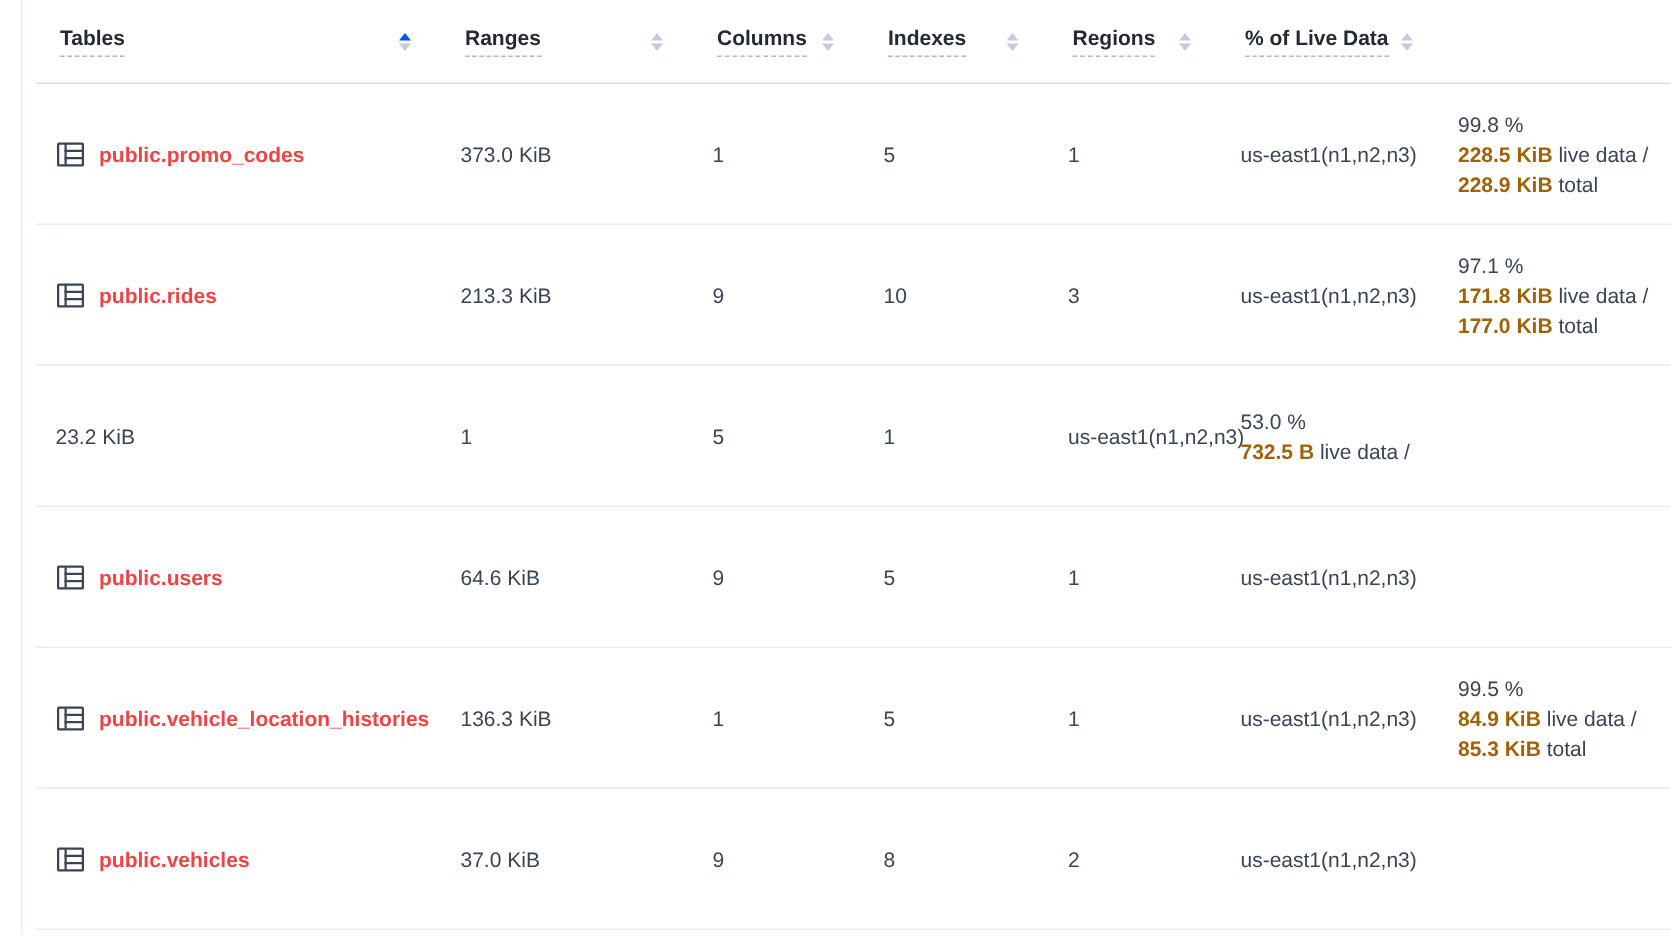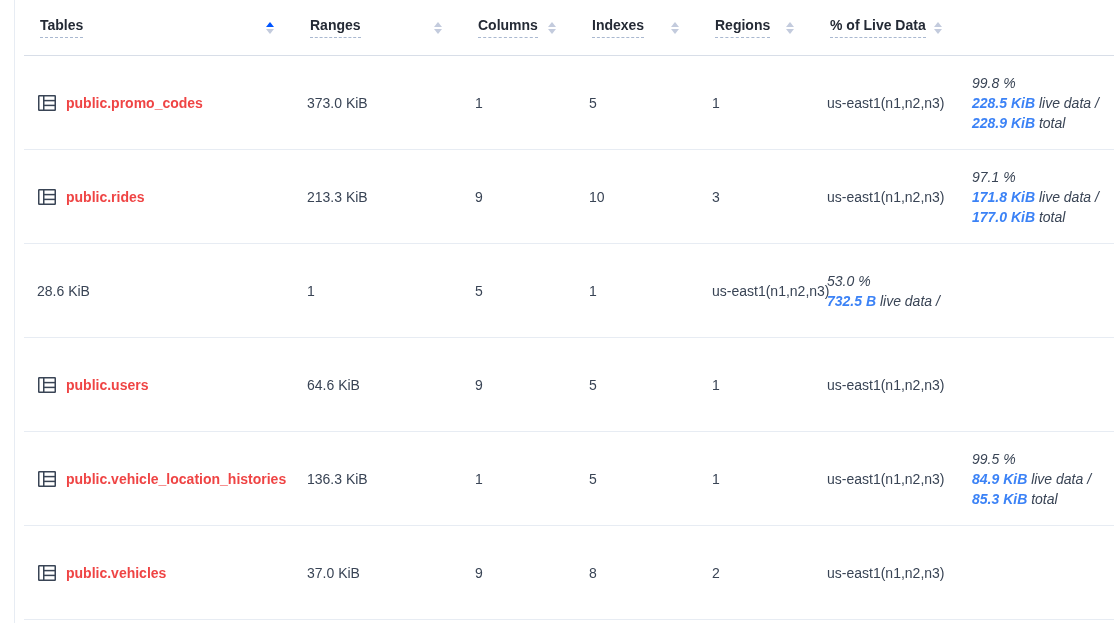--- a/index.html
+++ b/index.html
@@ -79,22 +79,22 @@
     align-items: center;
     gap: 9px;
   }
   .table-name {
     font-size: 14px;
     font-weight: 700;
     color: #ef4444;
     cursor: pointer;
   }
   .tbl-icon { flex: 0 0 auto; display: inline-flex; }
-  .live-cell { line-height: 20px; font-size: 14px; color: #394455; font-style: italic; }
-  .live-cell b { font-weight: 700; color: #3b82f6; }
+  .live-cell { line-height: 20px; font-size: 14px; color: #394455; }
+  .live-cell b { font-weight: 700; color: #a16207; }
 </style>
 </head>
 <body>
 
 <div class="page-wrap">
   <div class="grid-table">
 
     <div class="grid-row grid-head">
       <div class="th">
         <span class="th-label">Tables</span>
@@ -183,21 +183,21 @@
         <div class="cell">3</div>
         <div class="cell">us-east1(n1,n2,n3)</div>
         <div class="cell live-cell">
           <div>97.1 %</div>
           <div><b>171.8 KiB</b><span> live data /</span></div>
           <div><b>177.0 KiB</b><span> total</span></div>
         </div>
       </div>
 
       <div class="grid-row">
-        <div class="cell">28.6 KiB</div>
+        <div class="cell">23.2 KiB</div>
         <div class="cell">1</div>
         <div class="cell">5</div>
         <div class="cell">1</div>
         <div class="cell">us-east1(n1,n2,n3)</div>
         <div class="cell live-cell">
           <div>53.0 %</div>
           <div><b>732.5 B</b><span> live data /</span></div>
         </div>
       </div>
 

